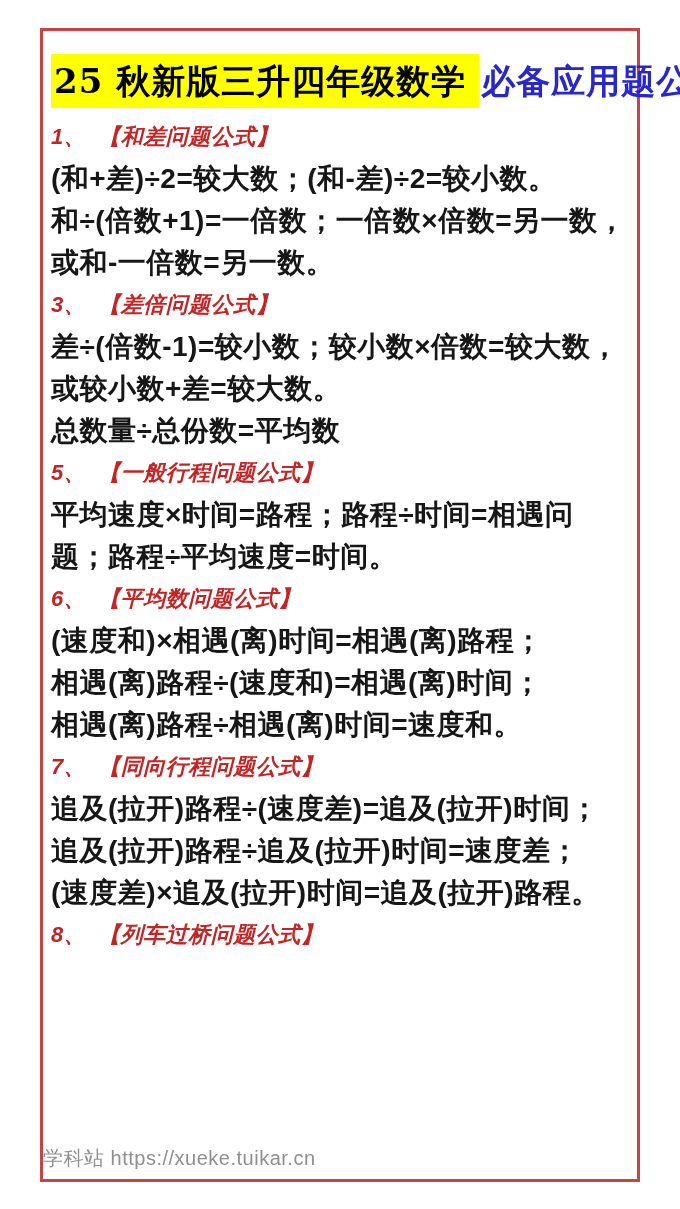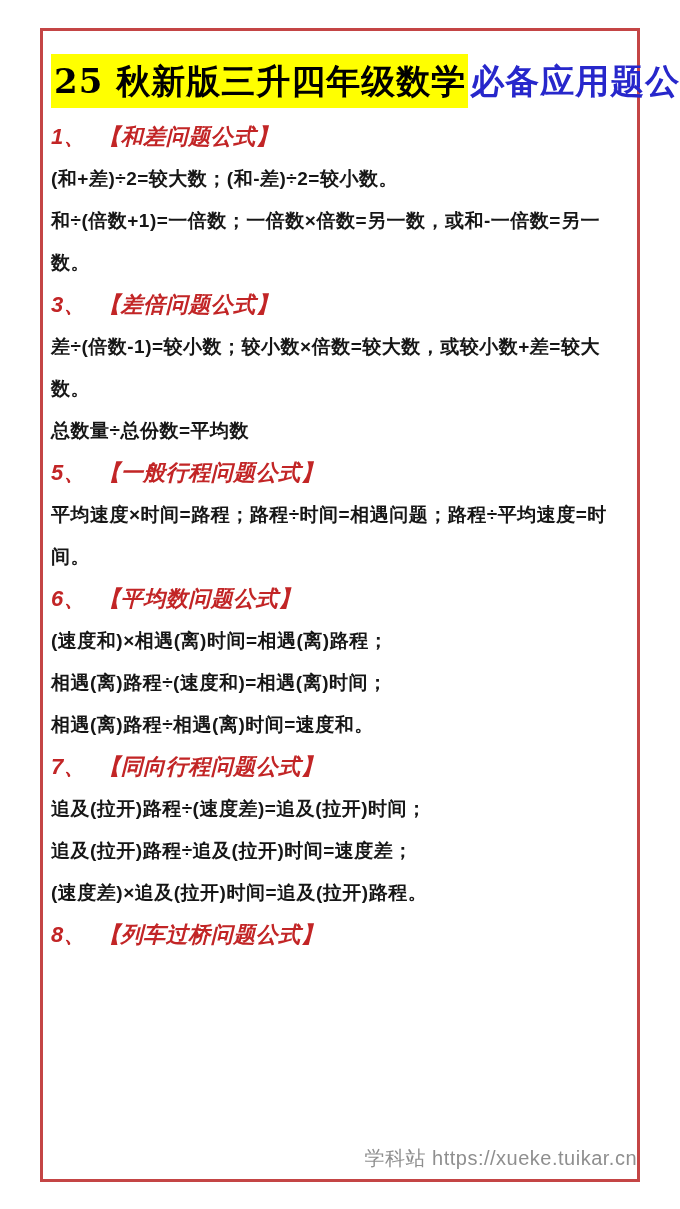--- a/index.html
+++ b/index.html
@@ -27,48 +27,48 @@
     font-family: "DejaVu Serif", "Liberation Serif", serif;
     font-weight: bold;
     font-size: 34px;
     line-height: 56px;
     white-space: nowrap;
     letter-spacing: 1px;
   }
   .title .hl {
     background: var(--highlight-yellow, #ffff00);
     color: #000000;
-    padding: 7px 2px 7px 3px;
+    padding: 7px 13px 7px 3px;
   }
   .title .accent {
     color: var(--title-blue, #2727cb);
     padding-left: 2px;
   }
   .sec-heading {
     color: var(--heading-red, #c22526);
     font-size: 22px;
     font-weight: bold;
     line-height: 42px;
     letter-spacing: 0.5px;
     font-style: italic;
   }
   .sec-num { margin-right: 12px; }
   .body-line {
     color: var(--body-black, #161616);
-    font-size: 19px;
+    font-size: 28px;
     font-weight: bold;
     line-height: 42px;
     letter-spacing: 0.5px;
   }
   .footer {
     position: absolute;
     left: 0;
     right: 0;
     bottom: 7px;
-    text-align: right;
+    text-align: left;
     color: var(--footer-gray, #8f8f8f);
     font-size: 20px;
     font-weight: normal;
     letter-spacing: 0.5px;
   }
 </style>
 </head>
 <body>
 
 <div class="page">

